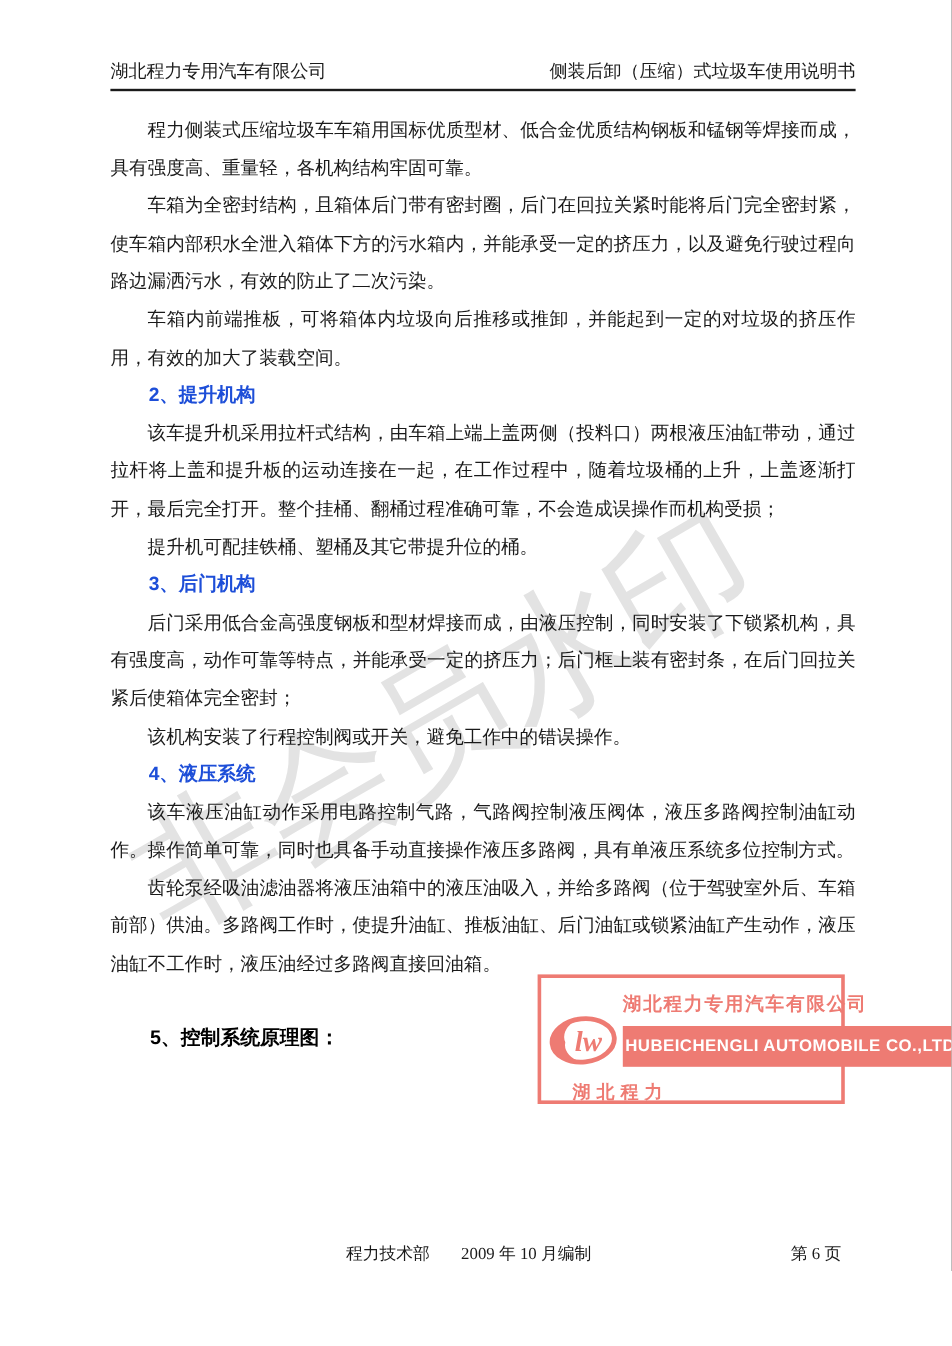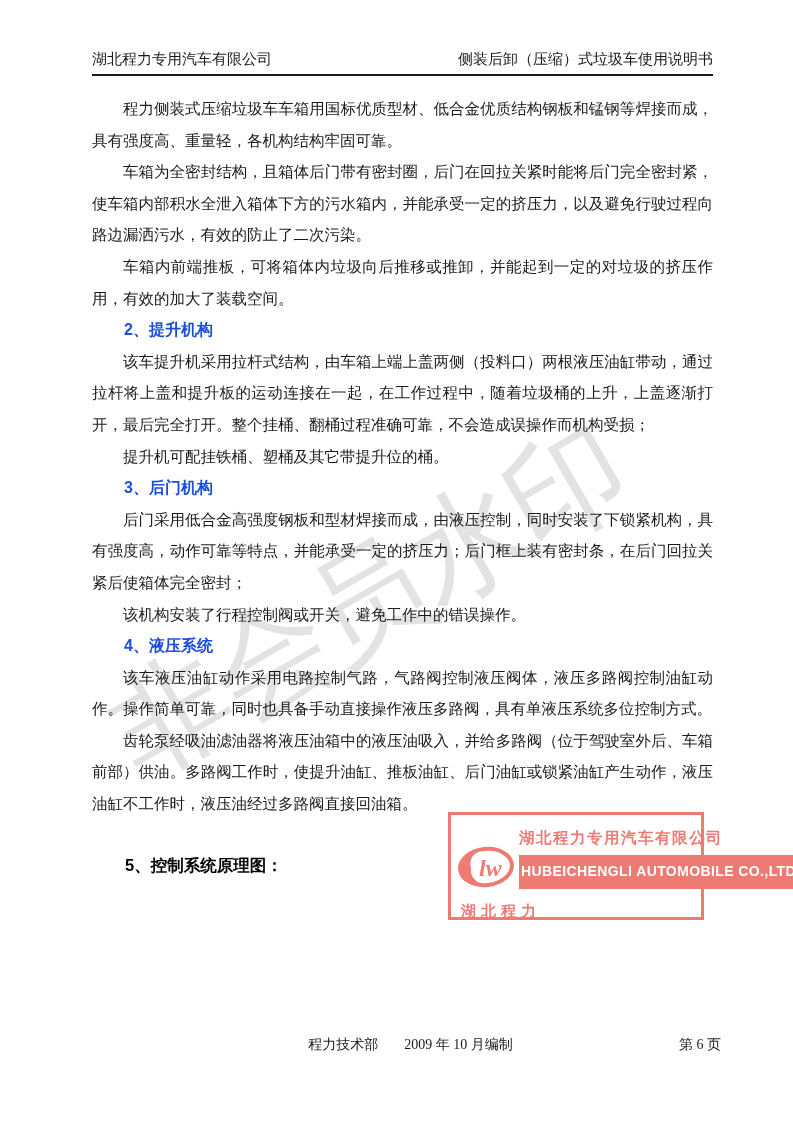--- a/index.html
+++ b/index.html
@@ -110,34 +110,34 @@
   .stamp-bottom{
     display:flex;
     align-items:baseline;
     margin-top:6px;
   }
   .stamp-brand{
     font-family:"Liberation Sans","DejaVu Sans",sans-serif;
     font-weight:bold;
     font-size:15px;
     letter-spacing:5px;
-    margin-left:4px;
+    margin-left:20px;
   }
   .stamp-dept{
     font-family:"Liberation Sans","DejaVu Sans",sans-serif;
     font-weight:bold;
     font-size:27px;
     letter-spacing:16px;
     margin-left:14px;
     white-space:nowrap;
   }
   
   .footer{
     position:absolute;
-    left:100px;width:621px;top:1036px;
+    left:80px;width:621px;top:1036px;
     font-size:14px;
     z-index:2;
   }
   .footer-center{
     text-align:center;
   }
   .footer-date{margin-left:26px;}
   .footer-page{
     position:absolute;
     right:0;top:0;

